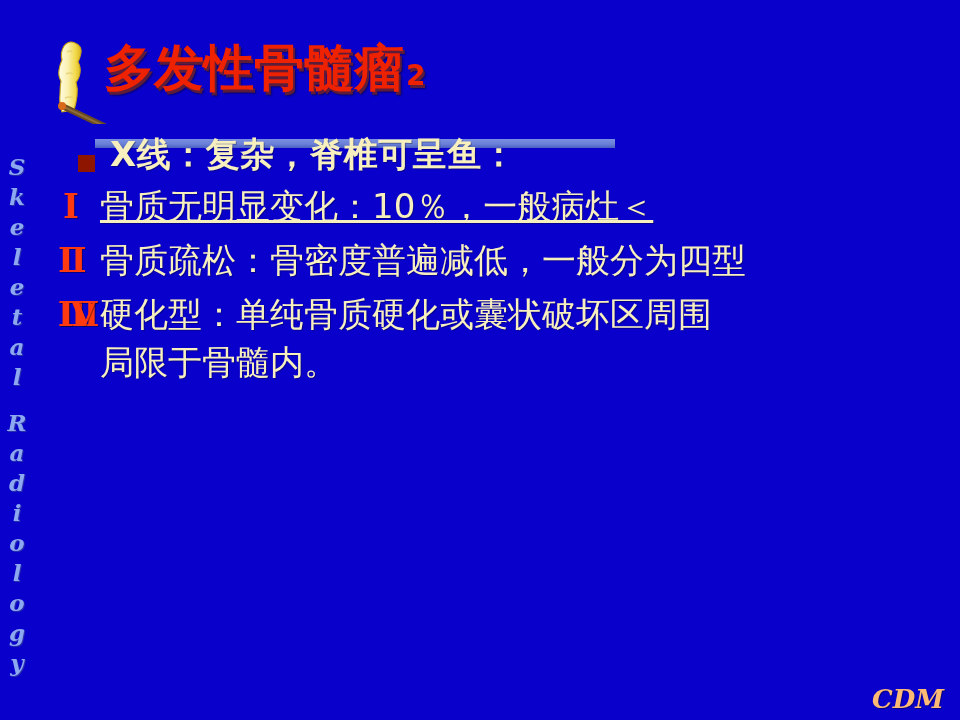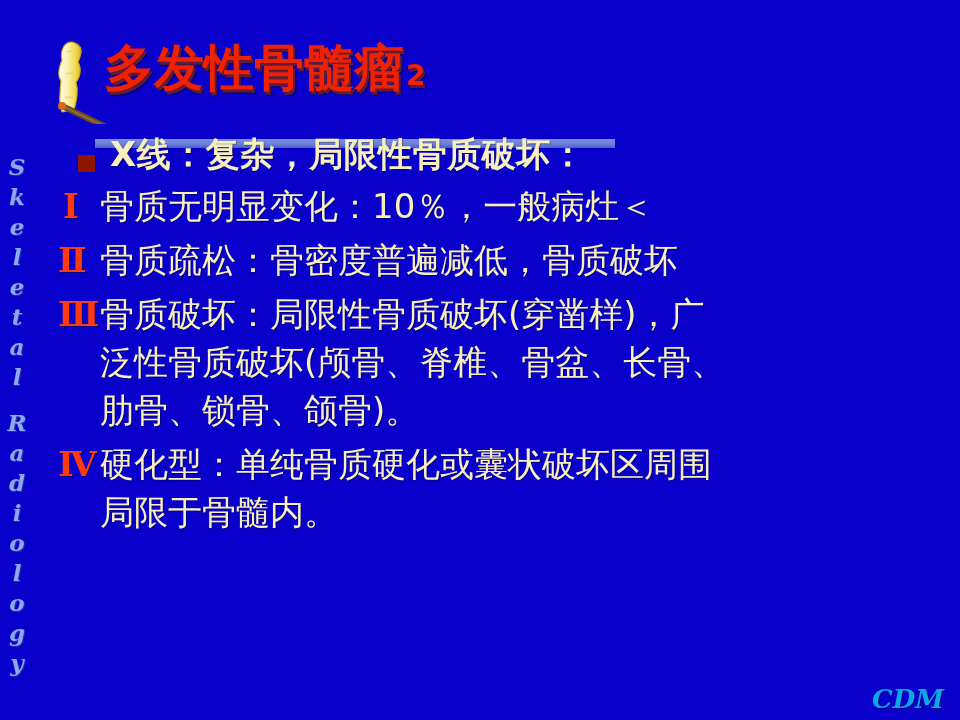--- a/index.html
+++ b/index.html
@@ -131,36 +131,36 @@
   }
   #row-xray .txt {
     margin-left: 110px;
     font-weight: bold;
     letter-spacing: .5px;
   }
   #row-xray .txt .lat { font-family: "DejaVu Sans", "Liberation Sans", sans-serif; }
 
   #row-1 { margin-top: 4px; }
   #row-1 .marker { padding-left: 63px; }
-  #row-1 .txt { font-weight: normal; }
+  #row-1 .txt { font-weight: normal; text-decoration: underline; }
 
   #row-2 { margin-top: 6px; }
   #row-3 { margin-top: 6px; }
   #row-4 { margin-top: 6px; }
 
   
   #watermark {
     position: absolute;
     right: 16px;
     bottom: 6px;
     font-family: "DejaVu Serif", "Liberation Serif", serif;
     font-style: italic;
     font-weight: bold;
     font-size: 26px;
-    color: #0ea5e9;
+    color: #fdba74;
     text-shadow: 1px 1px 0 rgba(0,0,0,.35);
     user-select: none;
   }
 </style>
 </head>
 <body>
 
 <div id="slide">
 
   <div id="sidebar">
@@ -207,44 +207,39 @@
     <div id="title-text">
       <span>多发性骨髓瘤</span><span class="sub">2</span>
     </div>
     <div id="title-rule"></div>
   </div>
 
   <div id="body">
 
     <div class="blk" id="row-xray">
       <div class="marker sq"><span class="sqbox"></span></div>
-      <div class="txt"><span class="lat">X</span><span>线：复杂，局限性骨质破坏：</span></div>
+      <div class="txt"><span class="lat">X</span><span>线：复杂，脊椎可呈鱼：</span></div>
     </div>
 
     <div class="blk" id="row-1">
       <div class="marker">Ⅰ</div>
       <div class="txt">
         <span class="hang">骨质无明显变化：10％，一般病灶＜</span>
       </div>
     </div>
 
     <div class="blk" id="row-2">
       <div class="marker">Ⅱ</div>
       <div class="txt">
-        <span class="hang">骨质疏松：骨密度普遍减低，骨质破坏</span>
+        <span class="hang">骨质疏松：骨密度普遍减低，一般分为四型</span>
       </div>
     </div>
 
     <div class="blk" id="row-3">
       <div class="marker">Ⅲ</div>
-      <div class="txt">
-        <span class="hang">骨质破坏：局限性骨质破坏(穿凿样)，广</span>
-        <span class="hang">泛性骨质破坏(颅骨、脊椎、骨盆、长骨、</span>
-        <span class="hang">肋骨、锁骨、颌骨)。</span>
-      </div>
     </div>
 
     <div class="blk" id="row-4">
       <div class="marker">Ⅳ</div>
       <div class="txt">
         <span class="hang">硬化型：单纯骨质硬化或囊状破坏区周围</span>
         <span class="hang">局限于骨髓内。</span>
       </div>
     </div>
 

